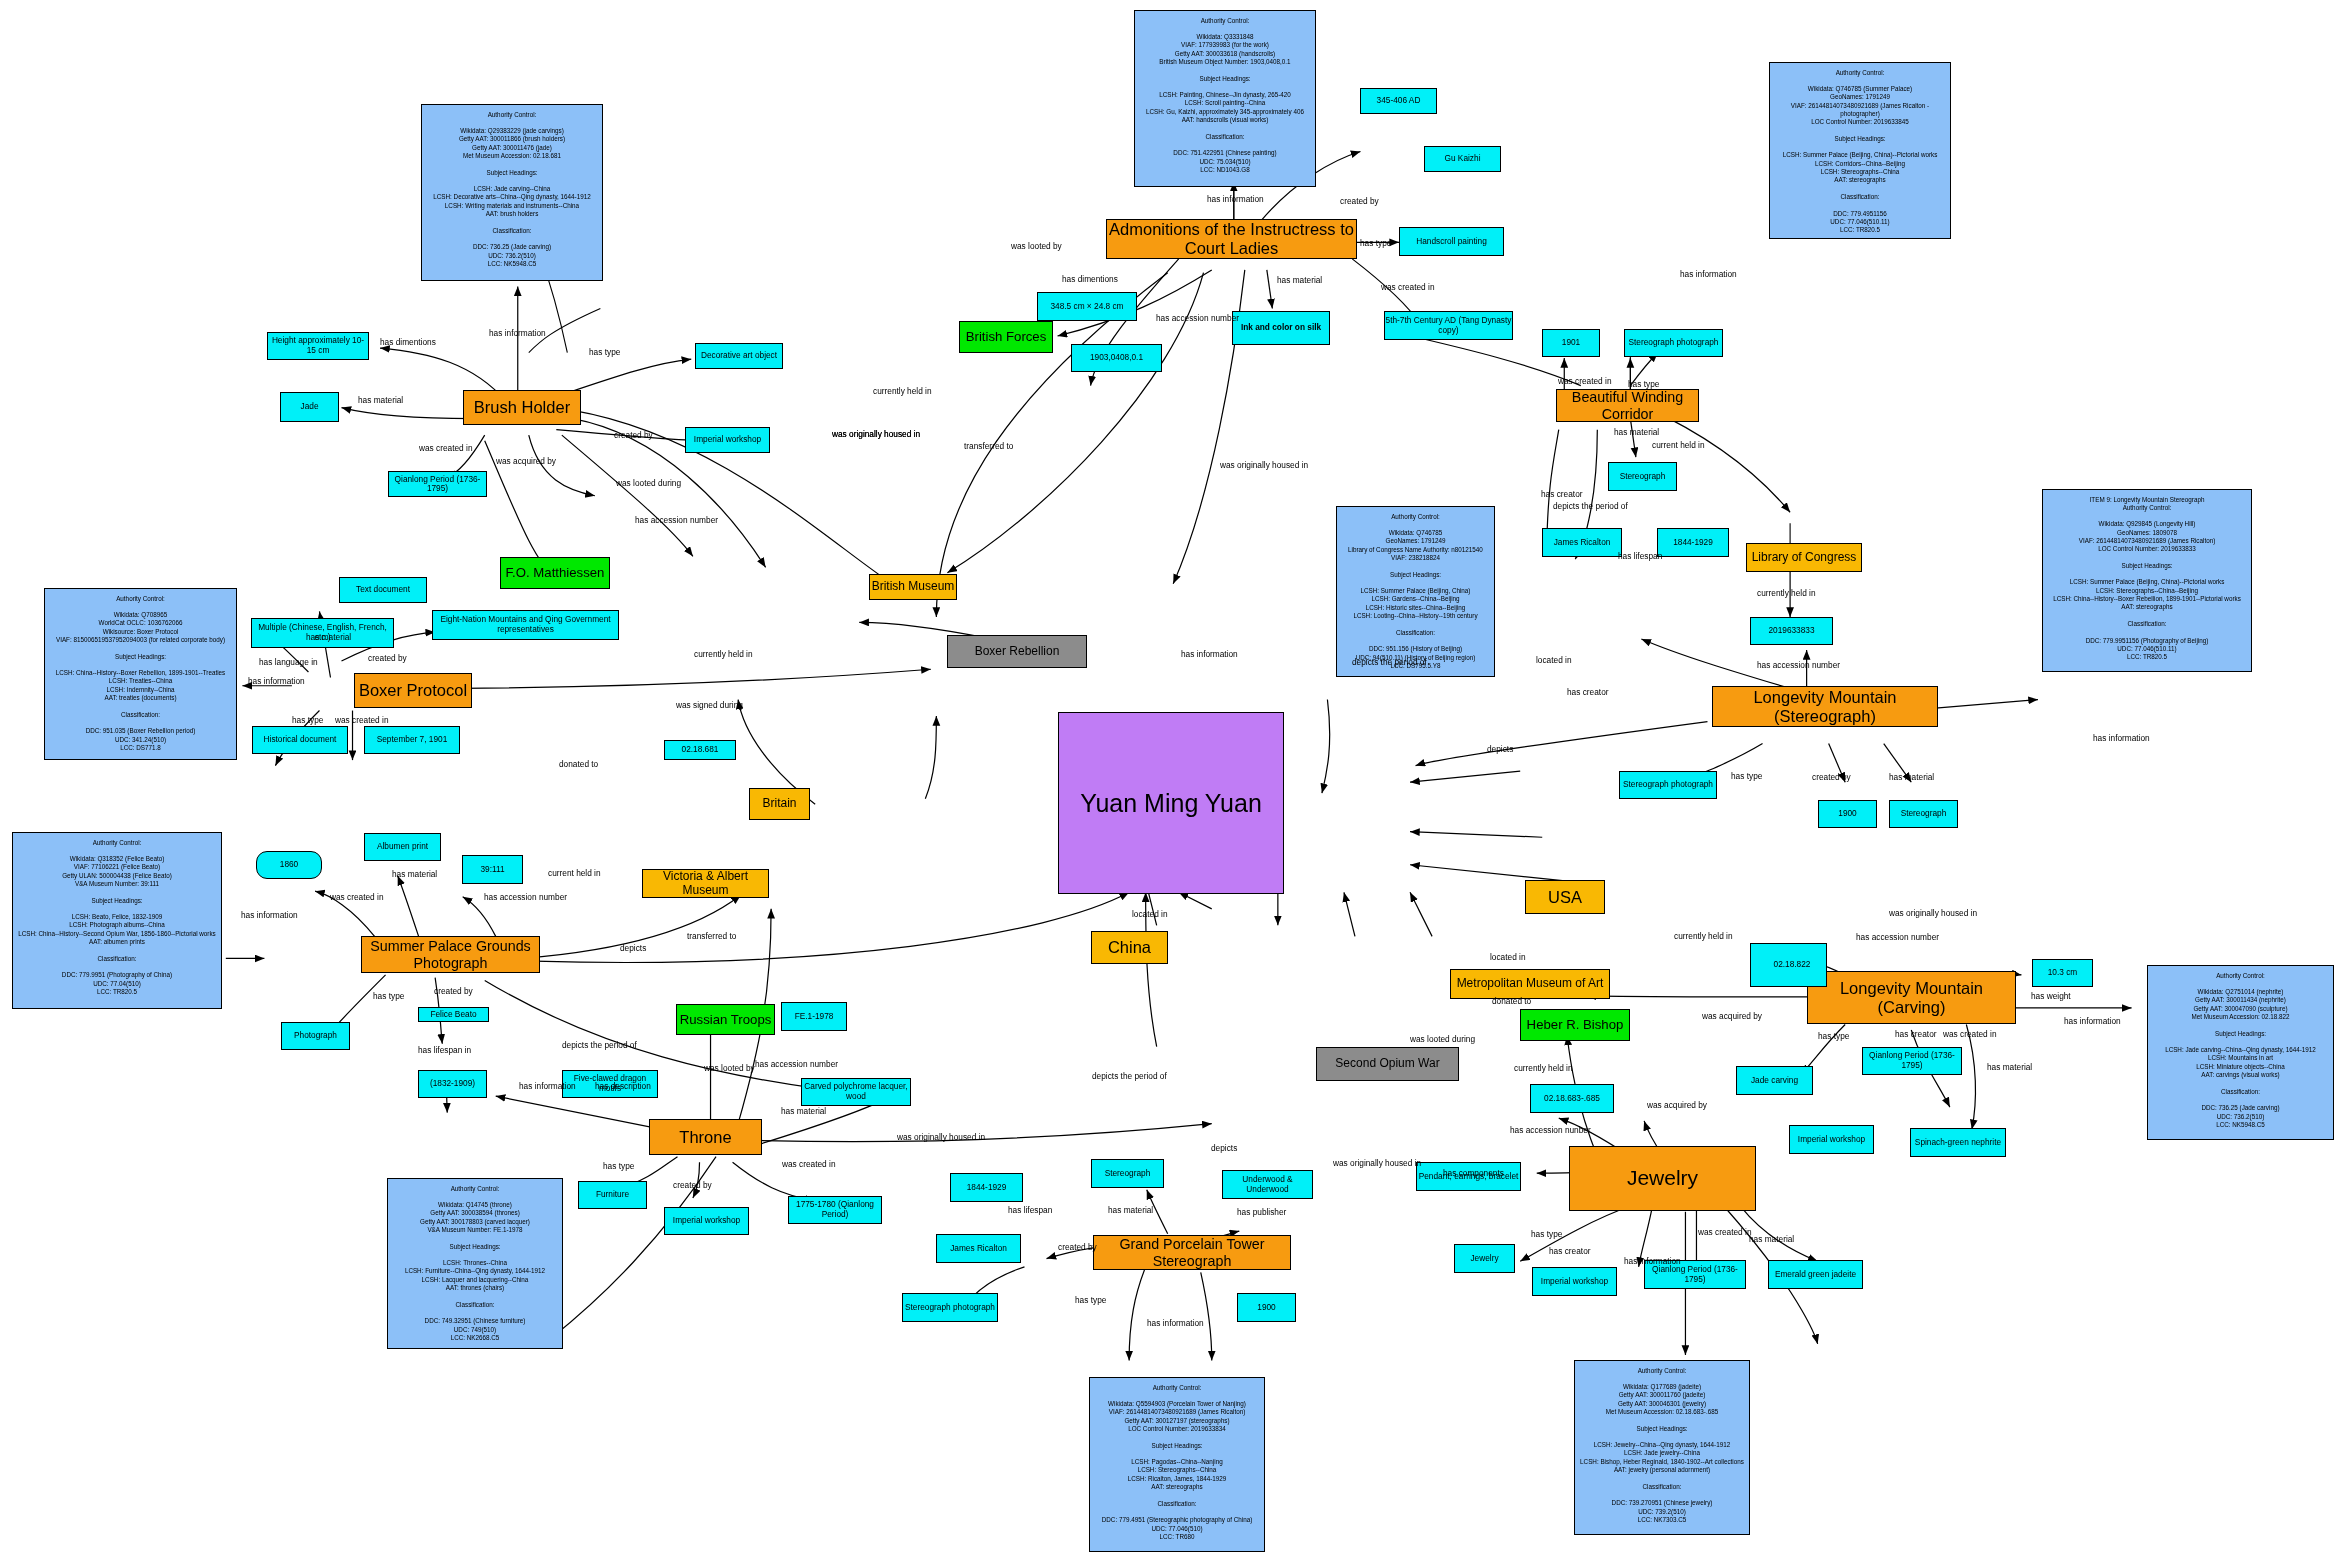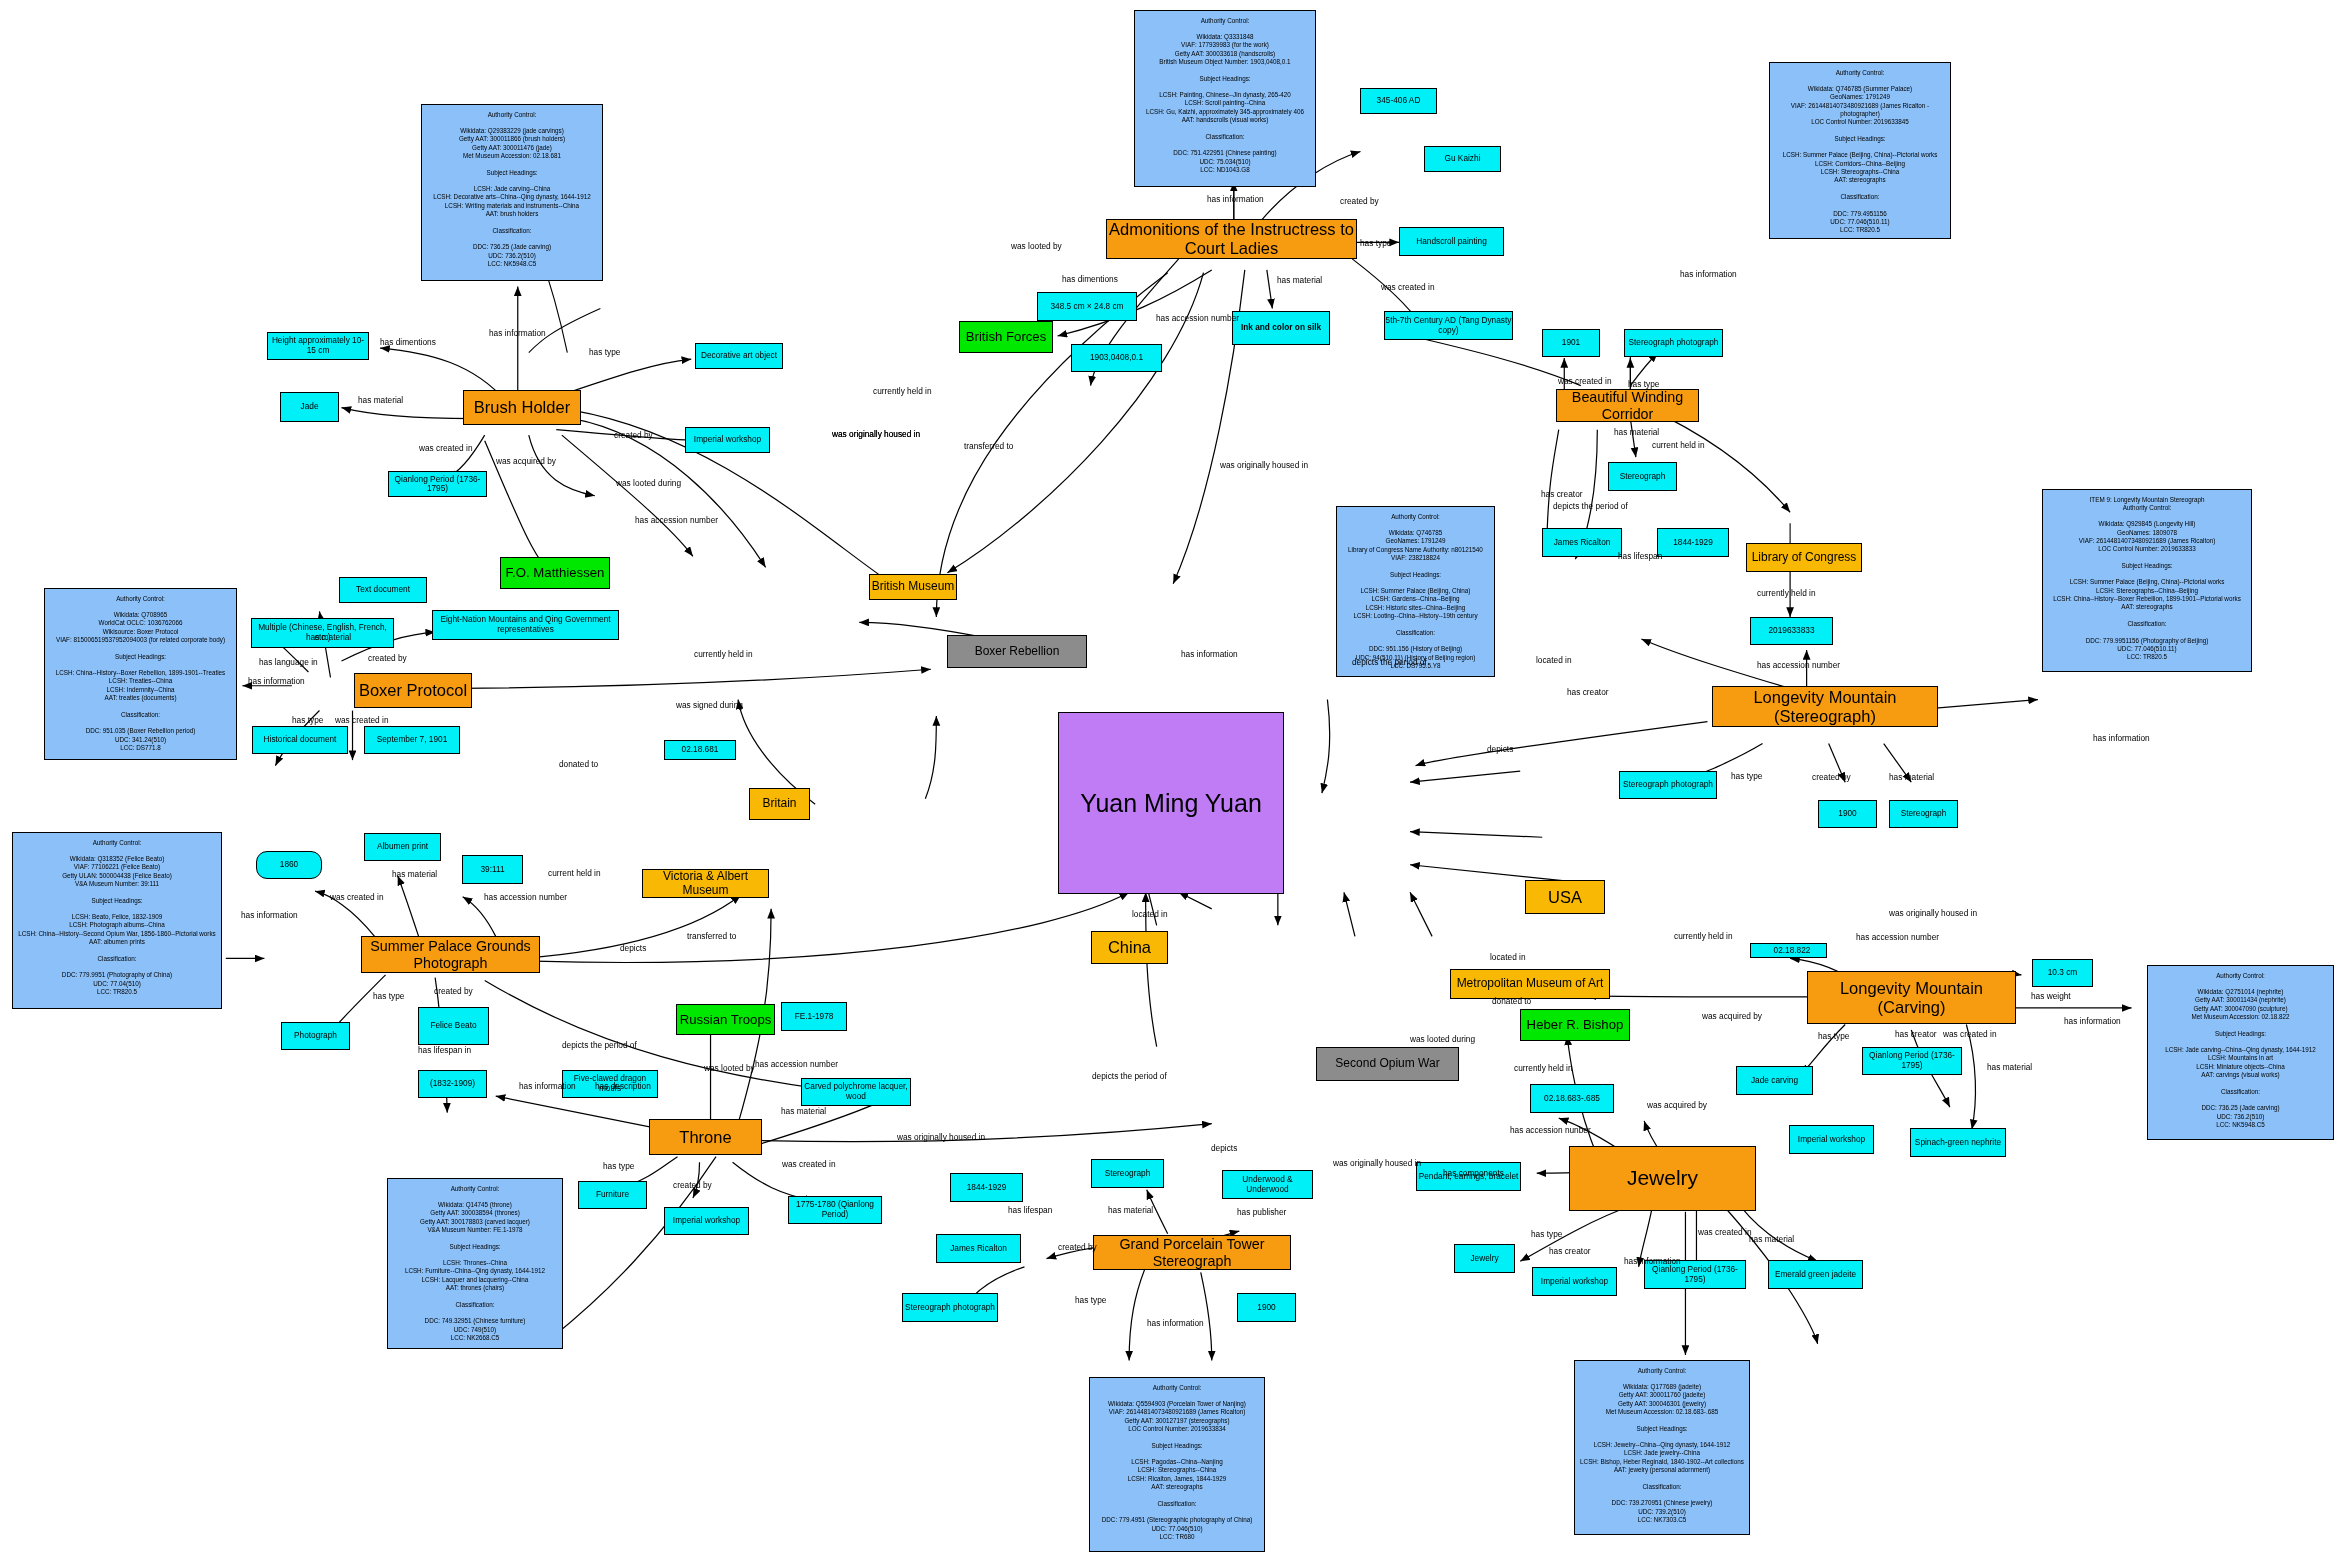--- a/index.html
+++ b/index.html
@@ -318,21 +318,21 @@
     </div>
 <div class="node n-attr" style="left:364px;top:833px;width:77px;height:27.5px;">
   <span>Albumen print</span>
     </div>
 <div class="node n-attr" style="left:462px;top:855px;width:61px;height:29px;">
   <span>39:111</span>
     </div>
 <div class="node n-attr" style="left:281px;top:1022px;width:69px;height:27.5px;">
   <span>Photograph</span>
     </div>
-<div class="node n-attr" style="left:418px;top:1007px;width:71px;height:38px;">
+<div class="node n-attr" style="left:418px;top:1007px;width:71px;height:15px;">
   <span>Felice Beato</span>
     </div>
 <div class="node n-attr" style="left:418px;top:1070px;width:69px;height:27.5px;">
   <span>(1832-1909)</span>
     </div>
 <div class="node n-attr" style="left:562px;top:1070px;width:96px;height:27.5px;">
   <span>Five-clawed dragon motifs</span>
     </div>
 <div class="node n-attr" style="left:801px;top:1078px;width:110px;height:27.5px;">
   <span>Carved polychrome lacquer, wood</span>
@@ -369,21 +369,21 @@
     </div>
 <div class="node n-attr" style="left:1619px;top:771px;width:98px;height:27.5px;">
   <span>Stereograph photograph</span>
     </div>
 <div class="node n-attr" style="left:1818px;top:800px;width:59px;height:27.5px;">
   <span>1900</span>
     </div>
 <div class="node n-attr" style="left:1889px;top:800px;width:69px;height:27.5px;">
   <span>Stereograph</span>
     </div>
-<div class="node n-attr" style="left:1750px;top:943px;width:77px;height:15px;padding-left:7px;">
+<div class="node n-attr" style="left:1750px;top:943px;width:77px;height:44px;padding-left:7px;">
   <span>02.18.822</span>
     </div>
 <div class="node n-attr" style="left:2032px;top:959px;width:61px;height:27.5px;">
   <span>10.3 cm</span>
     </div>
 <div class="node n-attr" style="left:1736px;top:1066px;width:77px;height:29px;">
   <span>Jade carving</span>
     </div>
 <div class="node n-attr" style="left:1862px;top:1047px;width:100px;height:27.5px;">
   <span>Qianlong Period (1736-1795)</span>

